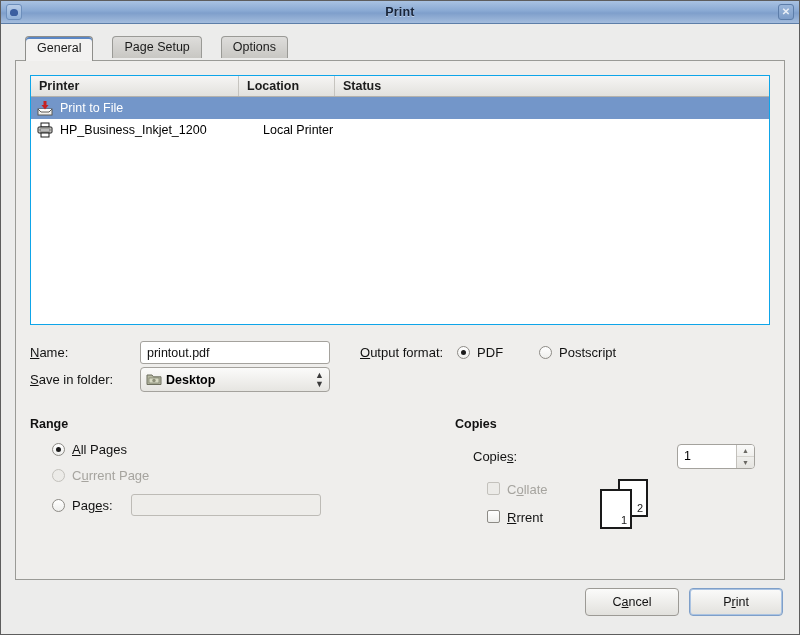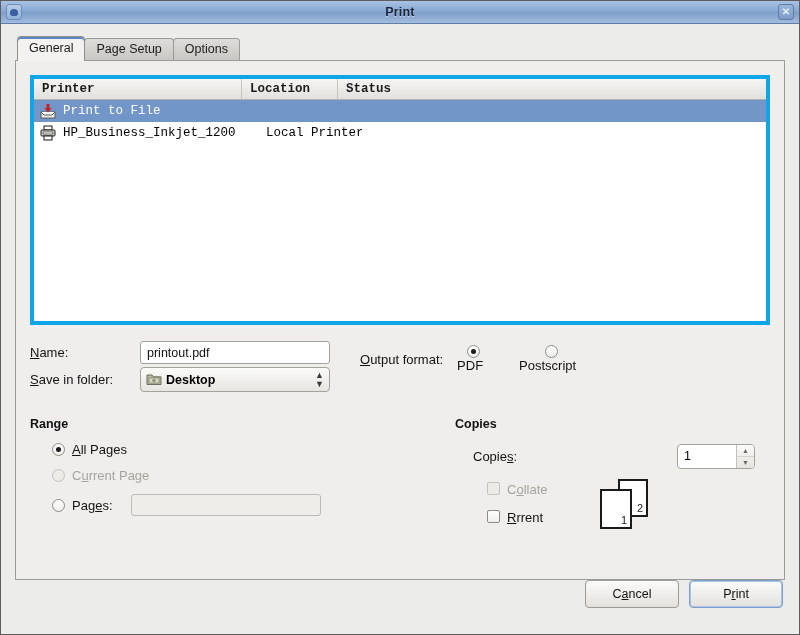--- a/index.html
+++ b/index.html
@@ -90,25 +90,26 @@
     position: relative;
     padding: 12px 14px 10px 14px;
     box-sizing: border-box;
     display: flex;
     flex-direction: column;
   }
 
   
   .tabstrip {
     display: flex;
-    align-items: center;
+    align-items: flex-start;
     height: 25px;
     position: relative;
     z-index: 2;
-    margin-left: 2px;
+    margin-left: 10px;
+    gap: 20px;
   }
   .tab {
     height: 22px;
     line-height: 21px;
     padding: 0 11px;
     font-size: 12.5px;
     border: 1px solid #9a9a96;
     border-bottom: none;
     border-radius: 4px 4px 0 0;
     background: linear-gradient(180deg,#dedddb,#c8c7c3);
@@ -136,27 +137,26 @@
     padding: 14px;
     box-sizing: border-box;
     display: flex;
     flex-direction: column;
     position: relative;
     z-index: 1;
   }
 
   
   .printer-list {
-    border: 4px solid #0ea5e9;
+    border: 1px solid #0ea5e9;
     background: #ffffff;
     height: 250px;
     flex: 0 0 250px;
     box-sizing: border-box;
     overflow: hidden;
-    font-family: Liberation Mono, monospace;
   }
   .list-header {
     display: flex;
     height: 21px;
     background: linear-gradient(180deg,#f6f5f4,#e2e1dd);
     border-bottom: 1px solid #b3b1ac;
     box-sizing: border-box;
   }
   .col-head {
     line-height: 20px;
@@ -285,21 +285,20 @@
     display: flex;
     align-items: center;
   }
   .outfmt .lbl { margin-right: 14px; }
 
   
   .radio, .check {
     display: flex;
     align-items: center;
     cursor: pointer;
-    flex-direction: column;
   }
   .radio-dot {
     width: 13px; height: 13px;
     border-radius: 50%;
     border: 1px solid #8d8b86;
     background: linear-gradient(180deg,#ffffff,#eeeeec);
     box-sizing: border-box;
     margin-right: 7px;
     position: relative;
     flex: 0 0 13px;
@@ -417,20 +416,21 @@
     font-size: 11px;
     line-height: 13px;
     color: #1a1a1a;
   }
 
   
   .button-row {
     height: 44px;
     flex: 0 0 44px;
     display: flex;
+    align-items: center;
     justify-content: flex-end;
     padding-right: 2px;
   }
   .btn {
     min-width: 94px;
     height: 28px;
     line-height: 26px;
     text-align: center;
     font-size: 12.5px;
     border: 1px solid #9c9a95;

